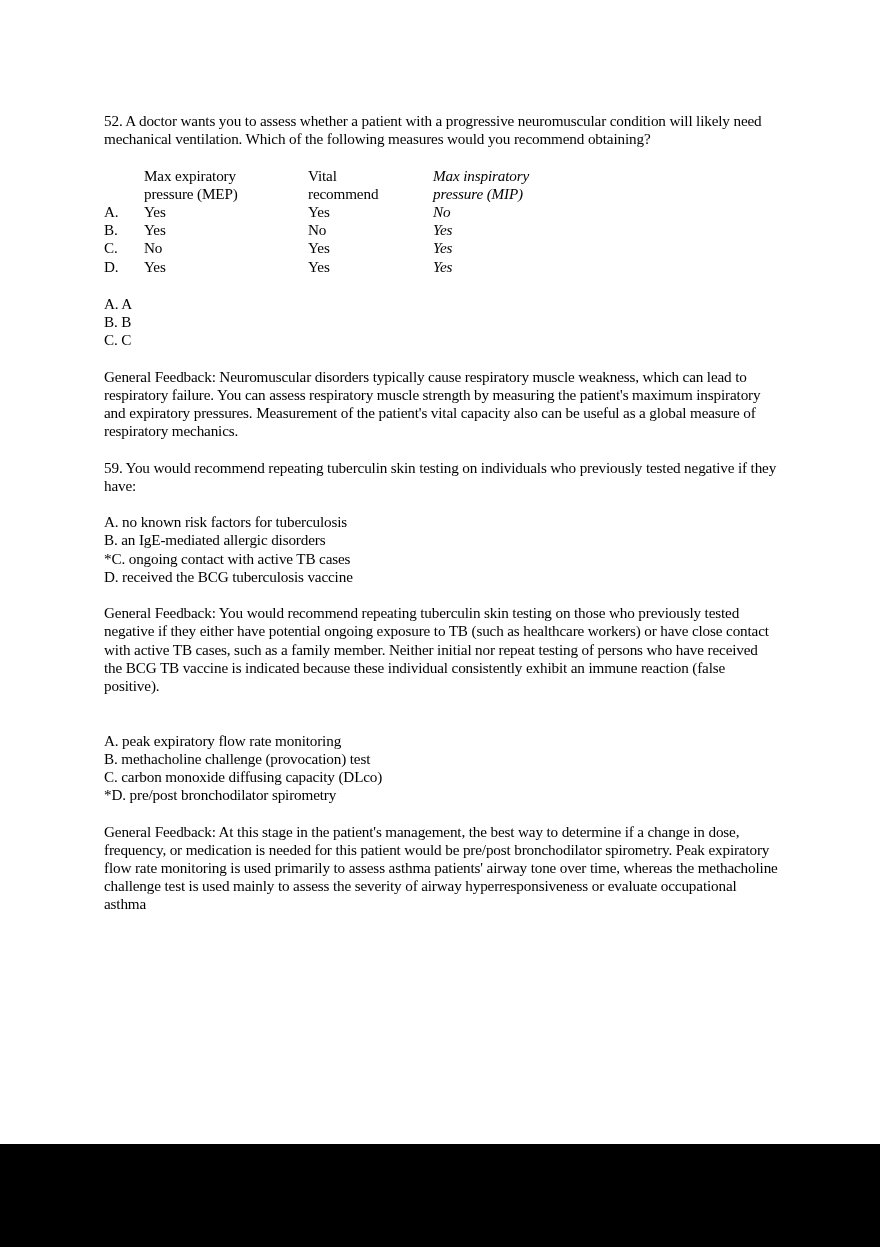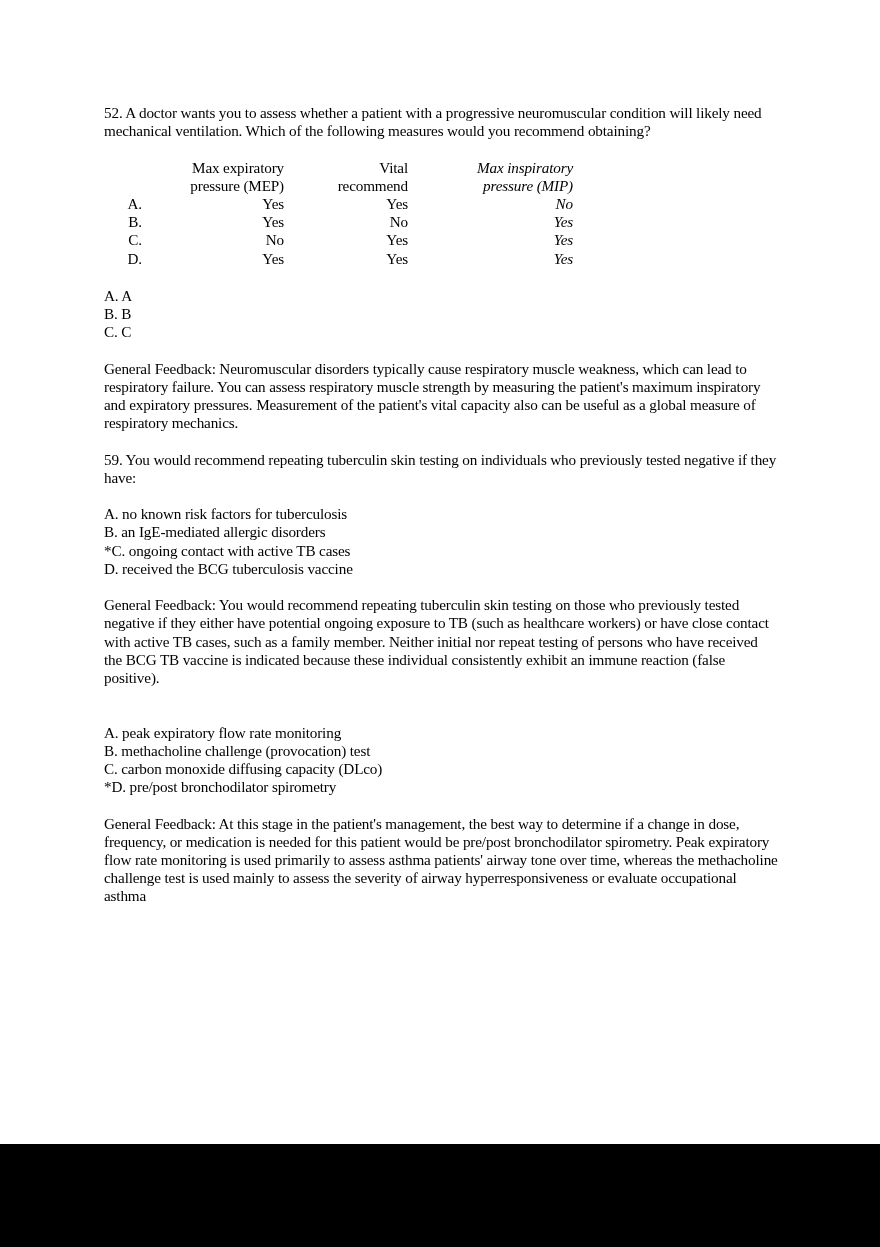--- a/index.html
+++ b/index.html
@@ -27,39 +27,39 @@
       position: absolute;
       left: 0;
       top: 1144px;
       width: 880px;
       height: 103px;
       background: #000000;
     }
     .content {
       position: absolute;
       left: 104px;
-      top: 104px;
+      top: 112px;
       width: 675px;
       font-size: 15.2px;
       line-height: 18.2px;
       letter-spacing: -0.15px;
     }
     .para { margin: 0; }
     .gap { height: 18.2px; }
     .opt { display: block; }
 
     
     .qtable {
       position: relative;
       height: 110px;
       margin-top: 18.2px;
     }
     .qtable .cell {
       position: absolute;
-      text-align: right;
+      text-align: left;
       white-space: nowrap;
     }
     .col-label { left: 0; width: 38px; }
     .col-mep   { left: 40px; width: 140px; }
     .col-vc    { left: 204px; width: 100px; }
     .col-mip   { left: 329px; width: 140px; font-style: italic; }
 
     .hdr-row { top: 0; }
     .r0 { top: 36.4px; }
     .r1 { top: 54.6px; }

